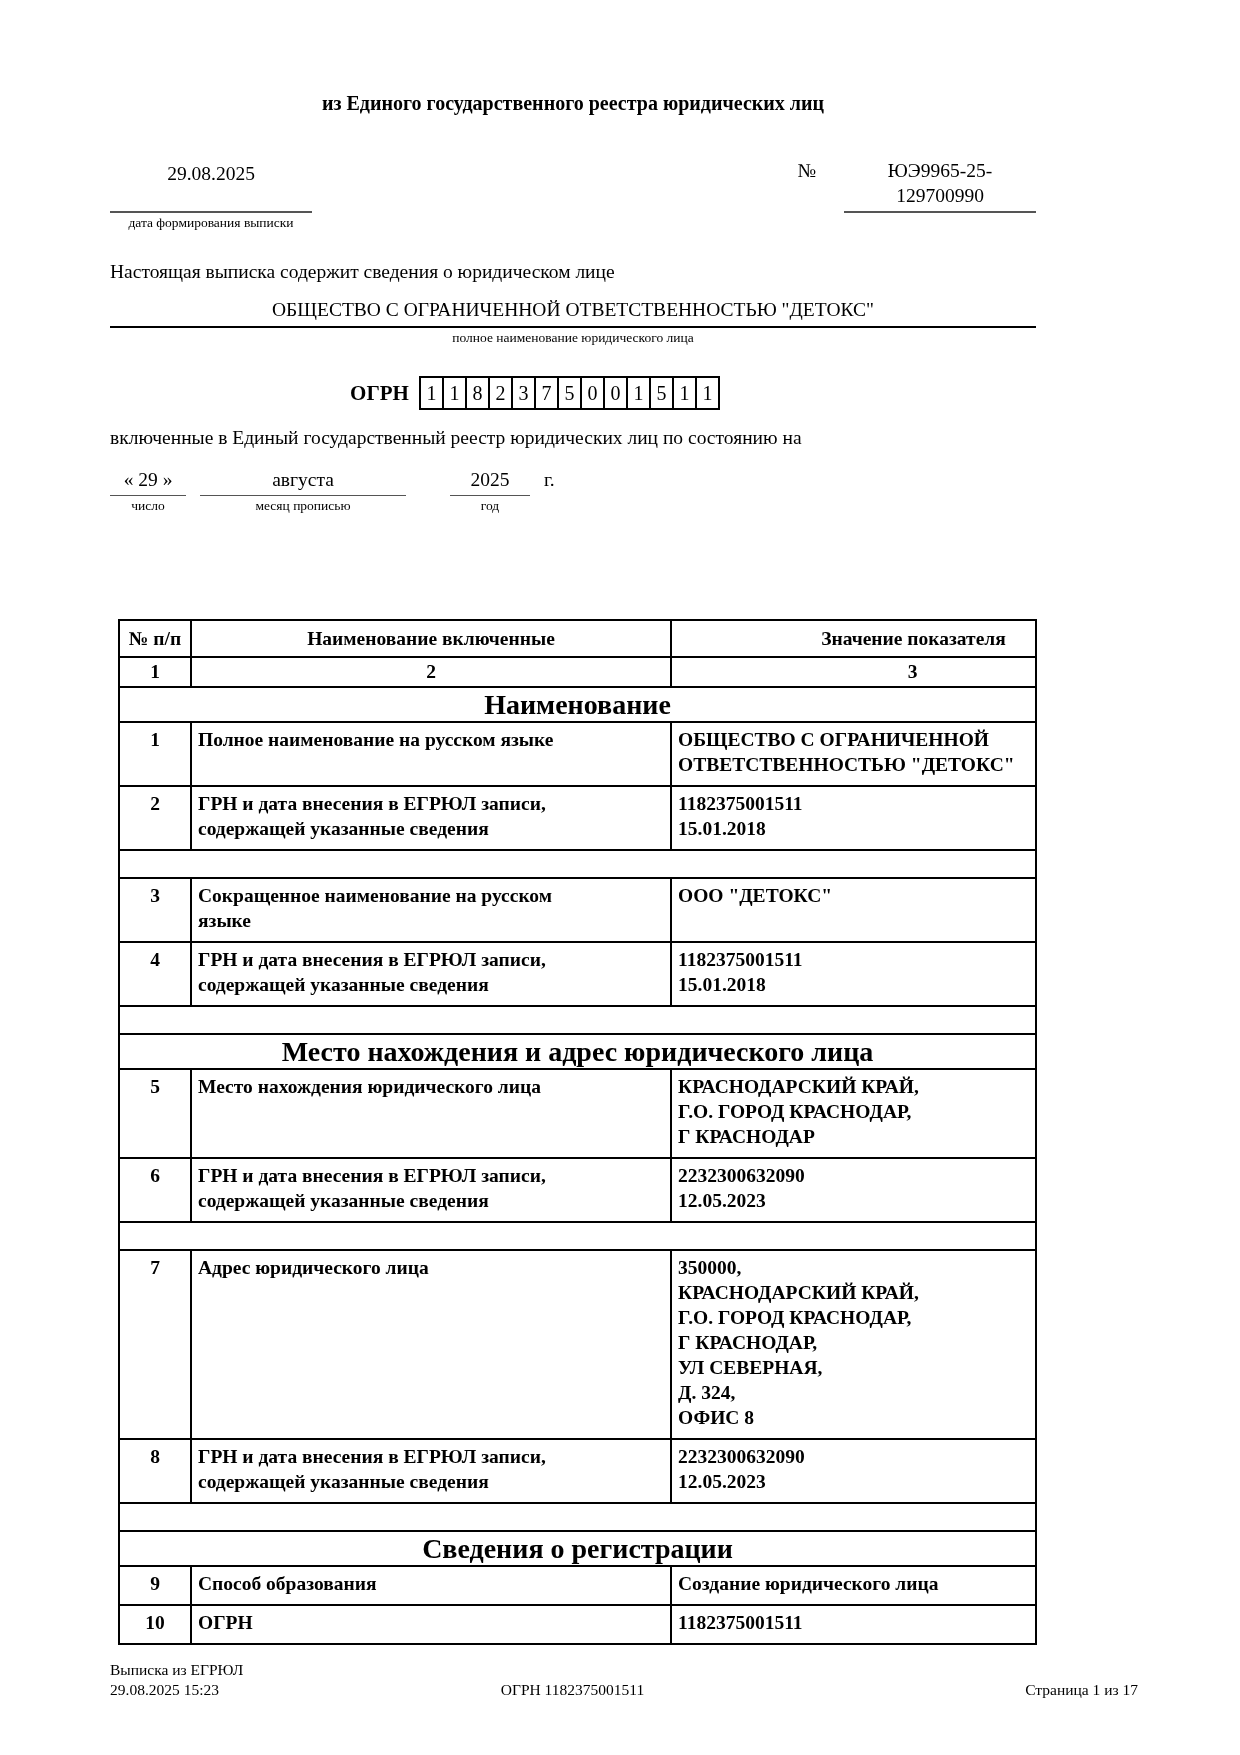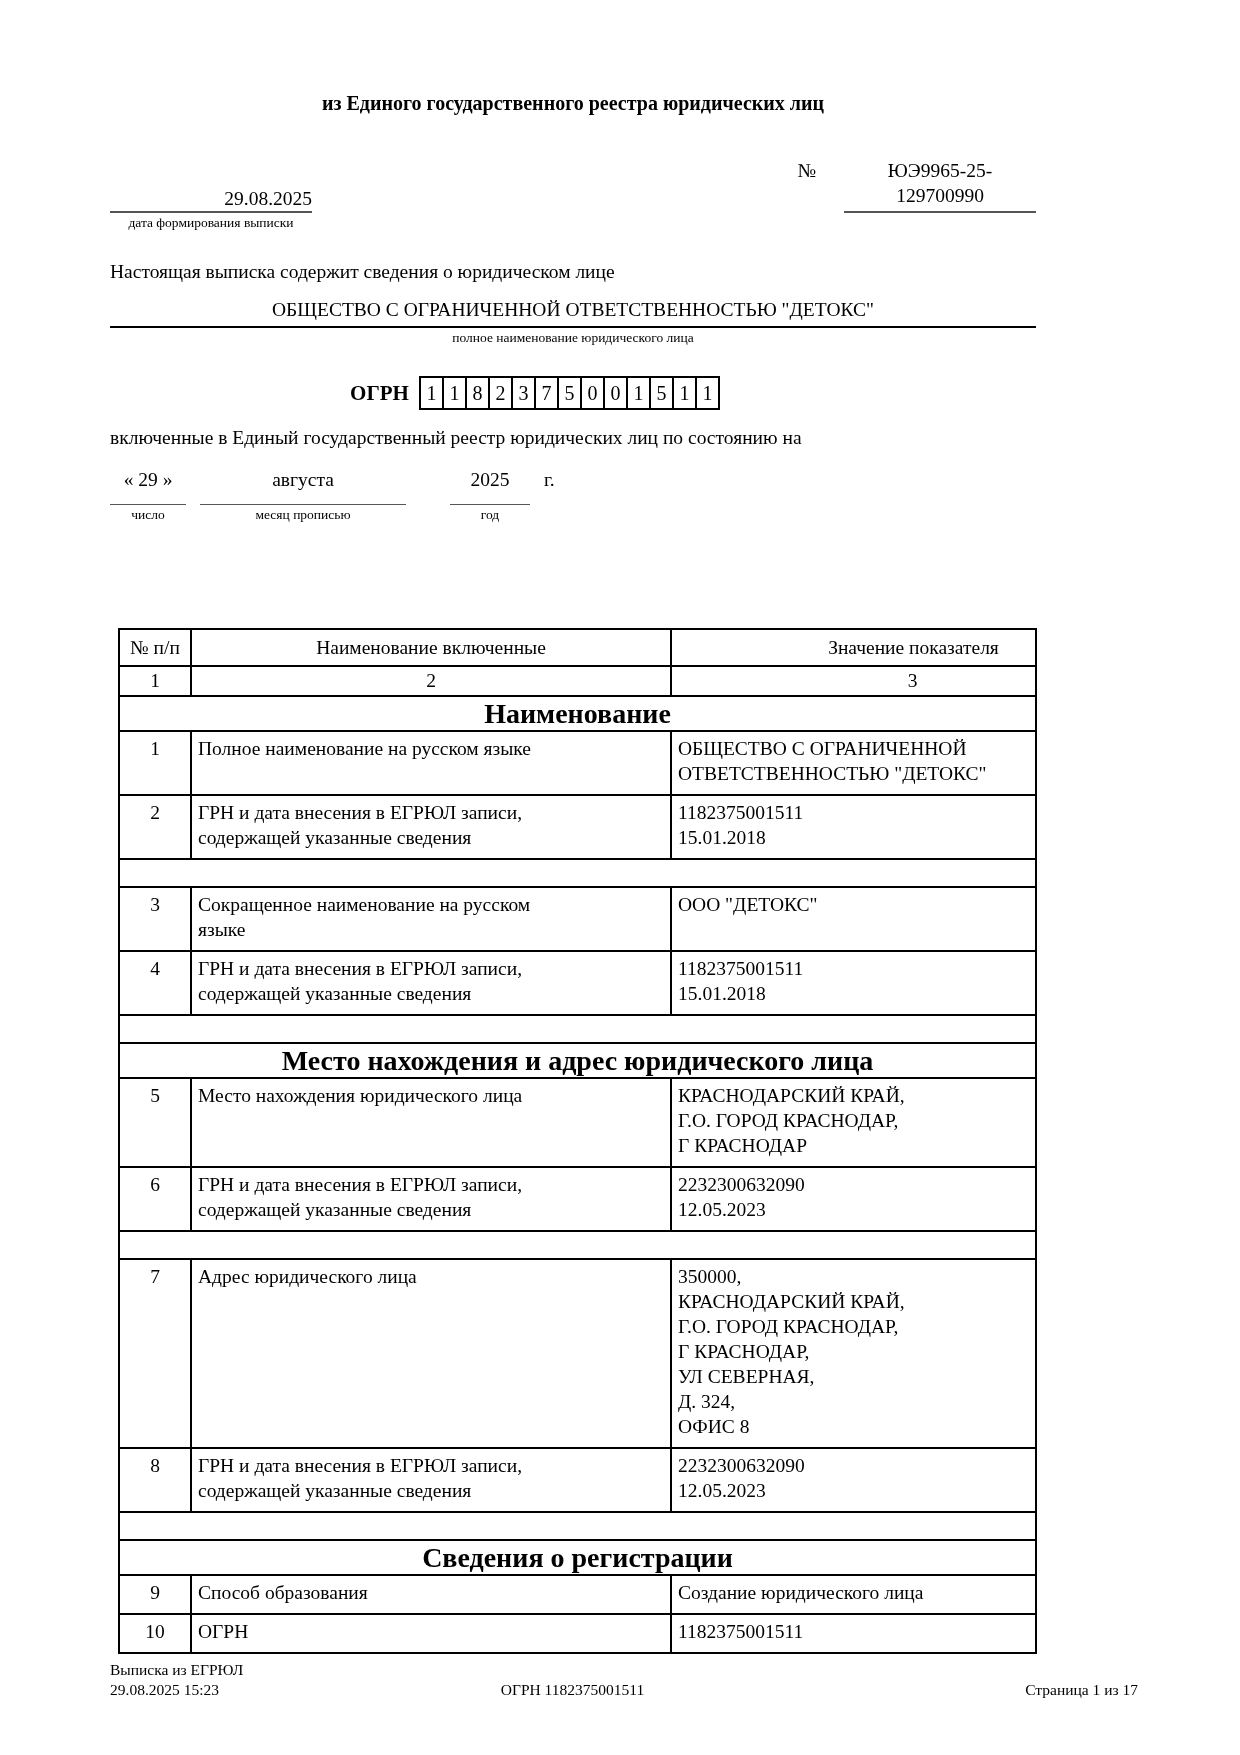--- a/index.html
+++ b/index.html
@@ -21,22 +21,22 @@
   }
   .doc-subtitle {
     text-align: center; font-weight: bold; font-size: 20px; line-height: 25px;
     margin-top: 7px;
   }
 
   
   .hdr-row { display: flex; align-items: flex-end; margin-top: 42px; }
   .hdr-left { width: 202px; }
   .date-stack {
-    text-align: right; line-height: 25px;
-    border-bottom: 2px solid #555;
+    text-align: center; line-height: 25px;
+    padding-bottom: 25px; border-bottom: 2px solid #555;
   }
   .hdr-small-label { font-size: 13.5px; line-height: 17px; text-align: center; margin-top: 1px; }
   .hdr-right { margin-left: auto; display: flex; align-items: flex-start; margin-bottom: 18px; }
   .num-sign { line-height: 25px; margin-right: 28px; }
   .num-stack {
     width: 192px; text-align: center; line-height: 25px; white-space: pre-line;
     padding-bottom: 3px; border-bottom: 2px solid #555;
   }
 
   .intro-lead { margin-top: 28px; line-height: 25px; }
@@ -55,35 +55,35 @@
     width: 25px; height: 34px; border: 2px solid #000; margin-left: -2px;
     display: inline-flex; align-items: center; justify-content: center;
     font-size: 20px;
   }
   .ogrn-box:first-child { margin-left: 0; }
 
   .included-text { margin-top: 15px; line-height: 25px; }
 
   .when-row { margin-top: 17px; display: flex; align-items: flex-start; }
   .when-group { text-align: center; }
-  .when-value { line-height: 25px; padding-bottom: 12px; border-bottom: 1.5px solid #555; }
+  .when-value { line-height: 25px; padding-bottom: 3px; border-bottom: 1.5px solid #555; }
   .when-label { font-size: 13.5px; line-height: 17px; margin-top: 1px; }
   .wg-day { width: 76px; }
   .wg-month { width: 206px; margin-left: 14px; }
   .wg-year { width: 80px; margin-left: 44px; }
   .year-suffix { margin-left: 14px; line-height: 25px; }
 
   
   table.registry {
     margin-left: 8px; margin-top: 105px;
     width: 917px; border-collapse: collapse; table-layout: fixed;
     border: 2px solid #000;
   }
   col.c1 { width: 72px; } col.c2 { width: 480px; } col.c3 { width: 365px; }
-  table.registry th, table.registry td { border: 2px solid #000; }
+  table.registry th, table.registry td { border: 2px solid #000; font-weight: bold; }
   th {
     font-weight: normal; text-align: center; vertical-align: middle;
     height: 37px; font-size: 19.5px; line-height: 24px;
   }
   .numrow td { text-align: center; height: 30px; padding: 2px; line-height: 24px; border-bottom: 3px solid #000; }
   th.shift, td.shift { padding-left: 120px; white-space: nowrap; }
   td.section-title {
     text-align: center; font-weight: bold; font-size: 28px;
     height: 33px; padding: 4px; line-height: 25px;
   }

